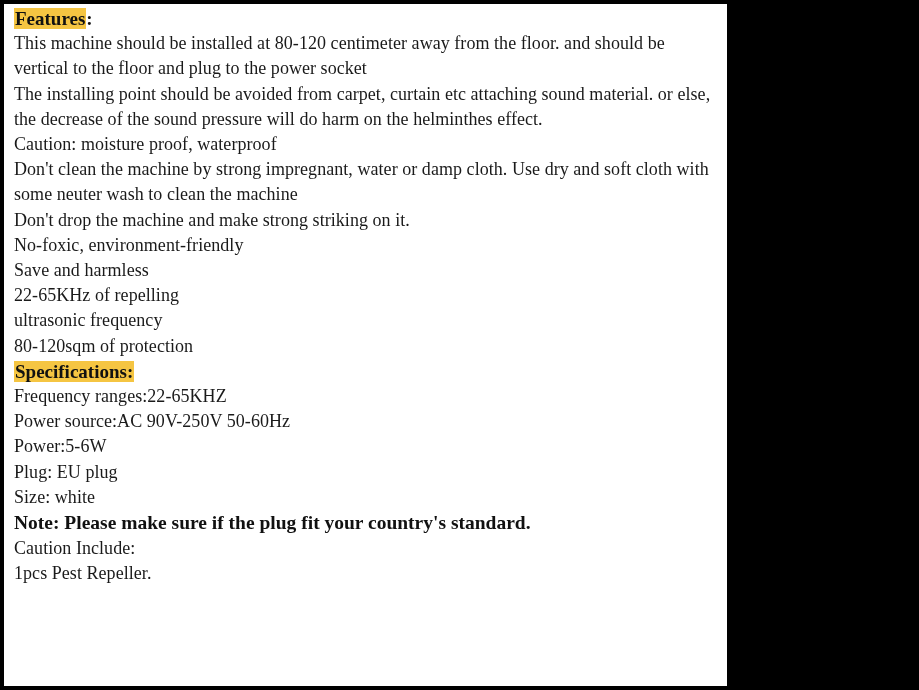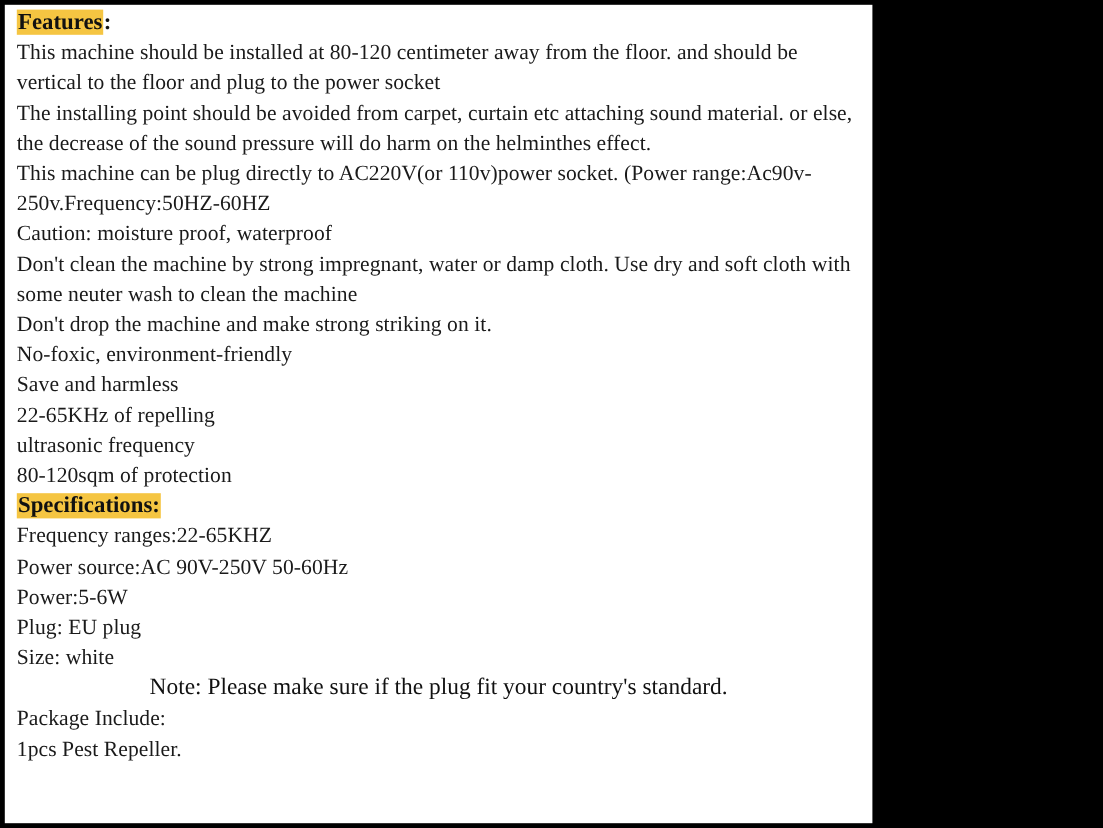--- a/index.html
+++ b/index.html
@@ -35,40 +35,38 @@
     font-weight: bold;
     font-size: 19px;
     line-height: 25.2px;
     color: #111;
   }
   .hl {
     background: #f5c542;
     padding: 0 1px;
   }
   .note {
-    font-weight: normal;
+    font-weight: bold;
     font-size: 19.5px;
     line-height: 26px;
     color: #111;
-    text-align: center;
   }
   .block {
     margin: 0;
   }
 </style>
 </head>
 <body>
 
 <div id="page">
 
   <div class="block">
     <div class="heading"><span class="hl">Features</span><span>:</span></div>
     <div class="line">This machine should be installed at 80-120 centimeter away from the floor. and should be vertical to the floor and plug to the power socket</div>
     <div class="line">The installing point should be avoided from carpet, curtain etc attaching sound material. or else, the decrease of the sound pressure will do harm on the helminthes effect.</div>
-    <div class="line">This machine can be plug directly to AC220V(or 110v)power socket. (Power range:Ac90v-250v.Frequency:50HZ-60HZ</div>
     <div class="line">Caution: moisture proof, waterproof</div>
     <div class="line">Don't clean the machine by strong impregnant, water or damp cloth. Use dry and soft cloth with some neuter wash to clean the machine</div>
     <div class="line">Don't drop the machine and make strong striking on it.</div>
     <div class="line">No-foxic, environment-friendly</div>
     <div class="line">Save and harmless</div>
     <div class="line">22-65KHz of repelling</div>
     <div class="line">ultrasonic frequency</div>
     <div class="line">80-120sqm of protection</div>
   </div>
 
@@ -77,17 +75,17 @@
     <div class="line">Frequency ranges:22-65KHZ</div>
     <div class="line">Power source:AC 90V-250V 50-60Hz</div>
     <div class="line">Power:5-6W</div>
     <div class="line">Plug: EU plug</div>
     <div class="line">Size: white</div>
   </div>
 
   <div class="note">Note: Please make sure if the plug fit your country's standard.</div>
 
   <div class="block">
-    <div class="line">Package Include:</div>
+    <div class="line">Caution Include:</div>
     <div class="line">1pcs Pest Repeller.</div>
   </div>
 
 </div>
 
 </body></html>

